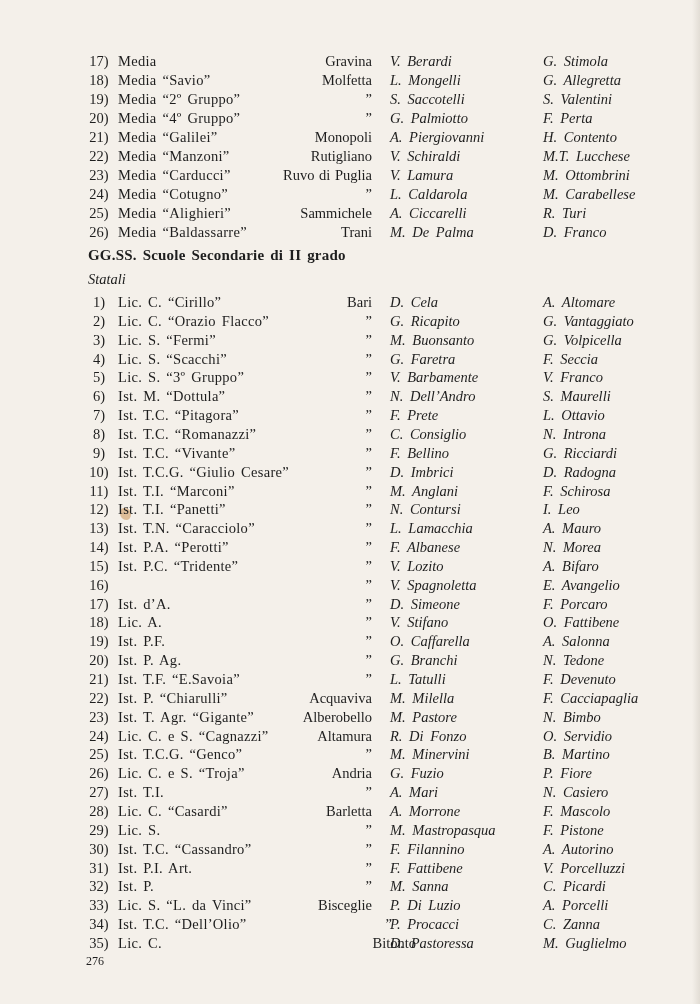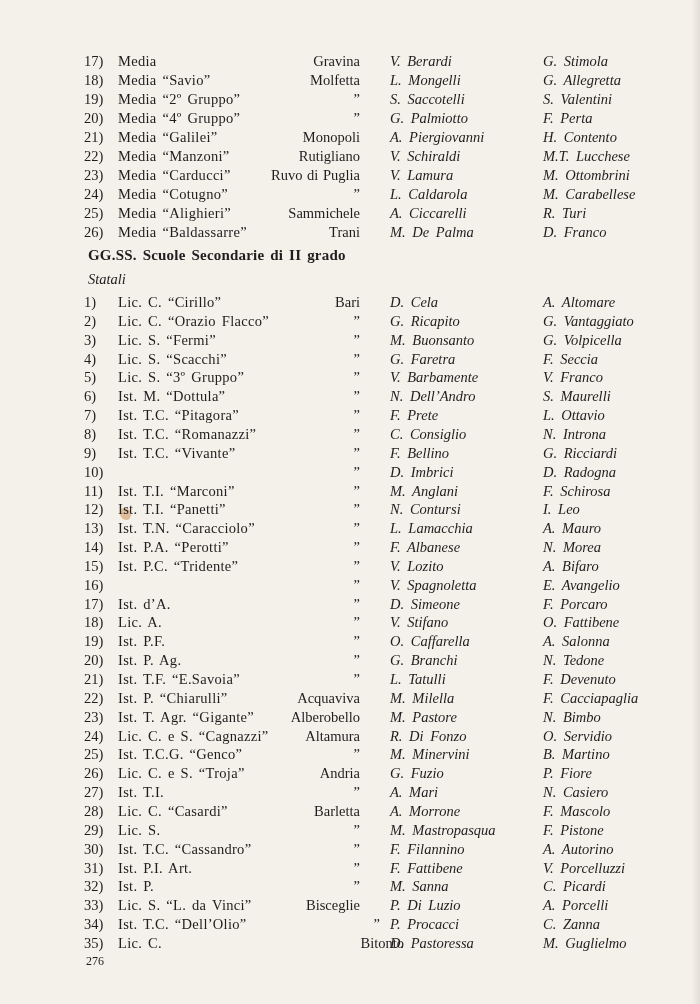--- a/index.html
+++ b/index.html
@@ -12,23 +12,23 @@
   }
   .page-edge {
     position: absolute; right: 0; top: 0; width: 8px; height: 1004px;
     background: linear-gradient(to right, #f4f0ea, #e2ddd5);
   }
   .content { position: absolute; left: 0; top: 0; width: 700px; }
   .row {
     position: absolute; left: 0; width: 700px; height: 19px;
     font-size: 14.5px; line-height: 19px; white-space: nowrap;
   }
-  .num { position: absolute; left: 84px; width: 30px; text-align: left; }
+  .num { position: absolute; left: 84px; width: 30px; text-align: center; }
   .inst { position: absolute; left: 118px; letter-spacing: 0.3px; word-spacing: 2px; }
-  .city { position: absolute; right: 340px; text-align: left; word-spacing: 1px; }
+  .city { position: absolute; right: 328px; text-align: left; word-spacing: 1px; }
   .name1 { position: absolute; left: 390px; font-style: italic; word-spacing: 3px; }
   .name2 { position: absolute; left: 543px; font-style: italic; word-spacing: 3px; }
   .section-title {
     position: absolute; left: 88px; top: 247px;
     font-size: 15px; font-weight: bold; letter-spacing: 0.2px; word-spacing: 2px;
   }
   .subsection {
     position: absolute; left: 88px; top: 271px;
     font-size: 14.5px; font-style: italic;
   }
@@ -182,20 +182,21 @@
       </div>
       <div class="row" style="top: 443.8px;">
         <span class="num">9)</span>
         <span class="inst">Ist. T.C. “Vivante”</span>
         <span class="city">”</span>
         <span class="name1">F. Bellino</span>
         <span class="name2">G. Ricciardi</span>
       </div>
       <div class="row" style="top: 462.65px;">
         <span class="num">10)</span>
+        <span class="inst">Ist. T.C.G. “Giulio Cesare”</span>
         <span class="city">”</span>
         <span class="name1">D. Imbrici</span>
         <span class="name2">D. Radogna</span>
       </div>
       <div class="row" style="top: 481.5px;">
         <span class="num">11)</span>
         <span class="inst">Ist. T.I. “Marconi”</span>
         <span class="city">”</span>
         <span class="name1">M. Anglani</span>
         <span class="name2">F. Schirosa</span>

